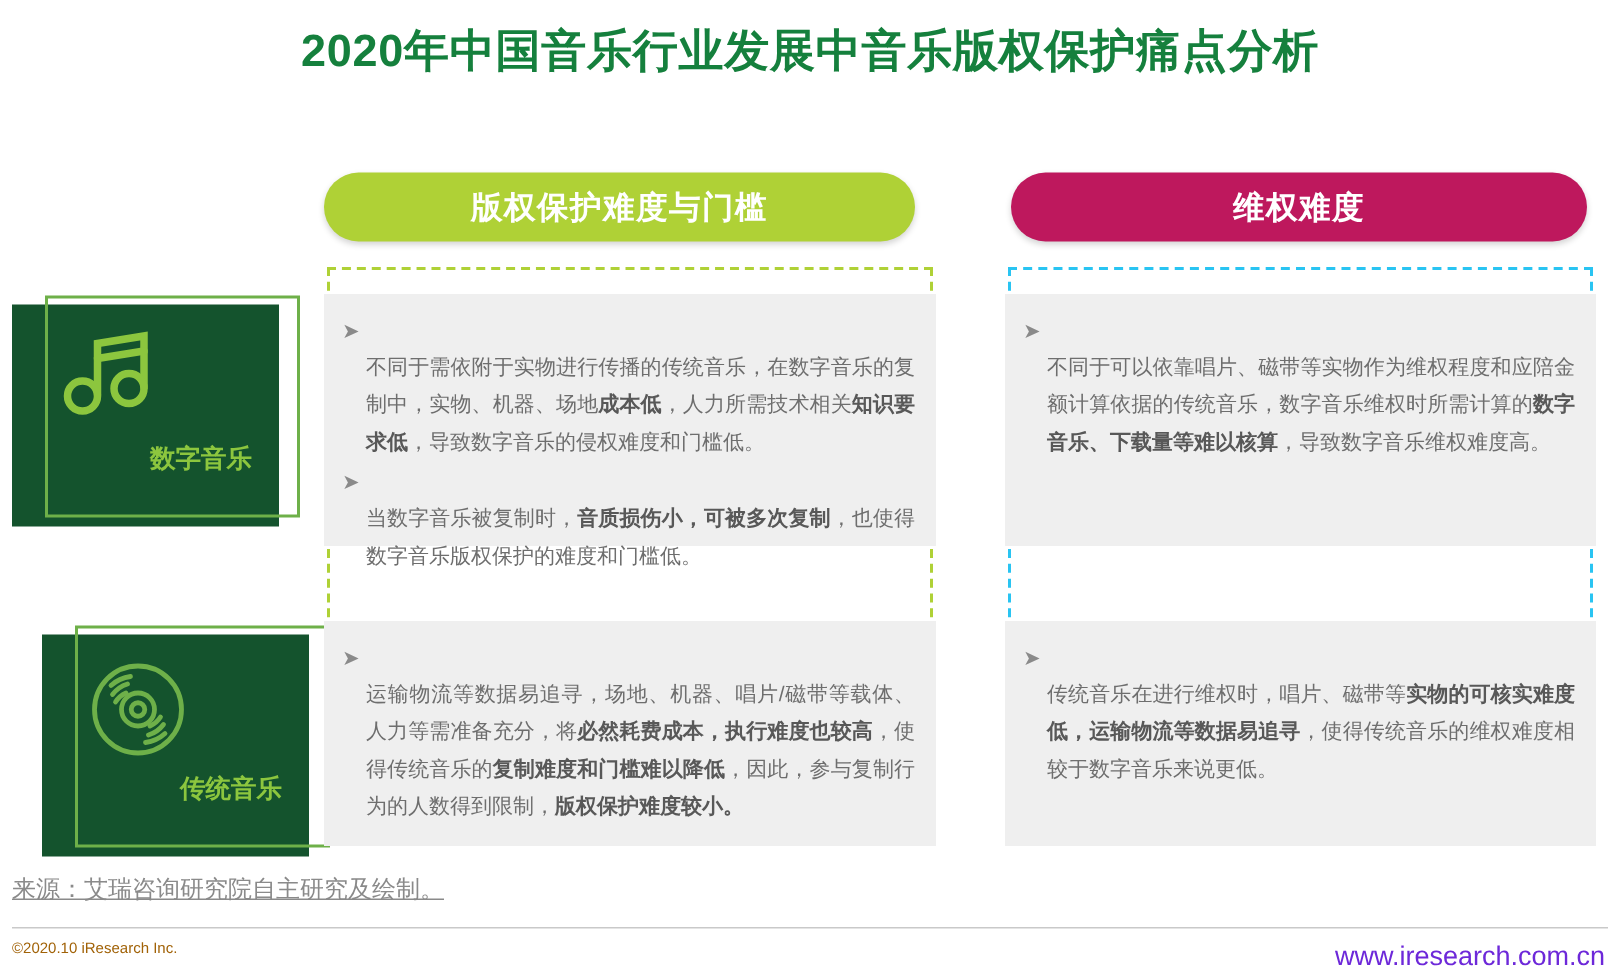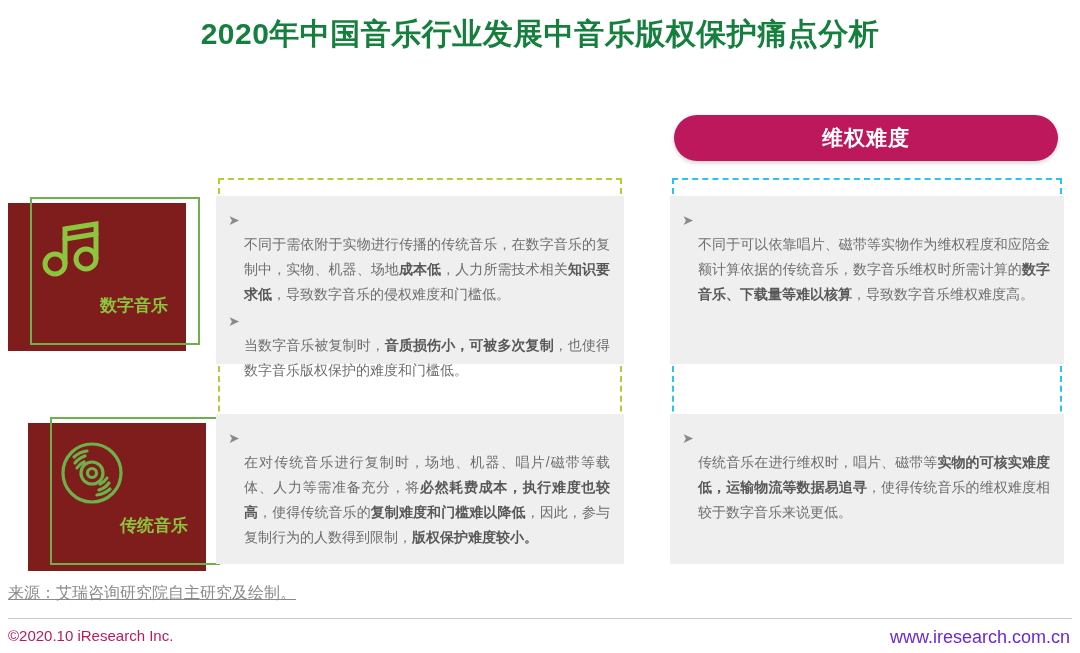--- a/index.html
+++ b/index.html
@@ -82,21 +82,21 @@
     margin-top: 24px;
   }
   .btext b { color: #585858; font-weight: bold; }
 
   
   .sidebox {
     position: absolute;
     left: 8px;
     width: 178px;
     height: 148px;
-    background: #7f1d1d;
+    background: #14532d;
     padding-left: 19px;
   }
   .sidebox-1 { top: 203px; }
   .sidebox-2 { top: 423px; margin-left: 20px; }
   .sideframe {
     position: absolute;
     left: 22px; top: -6px;
     width: 170px; height: 148px;
     border-left: 2px solid #6EB049;
     border-right: 2px solid #6EB049;
@@ -124,39 +124,40 @@
     text-decoration: underline;
   }
   .rule {
     position: absolute;
     left: 8px; top: 618px; width: 1064px;
     height: 1px; background: #c9c9c9;
   }
   .copy {
     position: absolute;
     left: 8px; top: 627px;
-    font-size: 15px;
-    color: #be185d;
+    font-size: 10px;
+    color: #a16207;
     white-space: nowrap;
   }
   .site {
     position: absolute;
     right: 10px; top: 627px;
     font-size: 18px;
     color: #6d28d9;
     white-space: nowrap;
   }
 </style>
 </head>
 <body>
 
 <div class="page">
 
   <div class="title">2020年中国音乐行业发展中音乐版权保护痛点分析</div>
 
+  <div class="pill pill-green">版权保护难度与门槛</div>
   <div class="pill pill-blue">维权难度</div>
 
   <div class="dashframe dash-green"></div>
   <div class="dashframe dash-blue"></div>
 
   <div class="sidebox sidebox-1">
     <div class="sideframe"></div>
     <span class="sideicon">
       <svg width="76" height="76" viewBox="0 0 76 76">
         <g fill="none" stroke="#8CC63E" stroke-width="5" stroke-linecap="round">
@@ -196,21 +197,21 @@
         <span class="btext"><span>不同于需依附于实物进行传播的传统音乐，在数字音乐的复制中，实物、机器、场地</span><b>成本低</b><span>，人力所需技术相关</span><b>知识要求低</b><span>，导致数字音乐的侵权难度和门槛低。</span></span>
       </div>
       <div class="bullet-row">
         <span class="arrow">➤</span>
         <span class="btext"><span>当数字音乐被复制时，</span><b>音质损伤小，可被多次复制</b><span>，也使得数字音乐版权保护的难度和门槛低。</span></span>
       </div>
     </div>
   <div class="cell cell-g2">
       <div class="bullet-row">
         <span class="arrow">➤</span>
-        <span class="btext"><span>在对传统音乐进行复制时，场地、机器、唱片/磁带等载体、人力等需准备充分，将</span><b>必然耗费成本，执行难度也较高</b><span>，使得传统音乐的</span><b>复制难度和门槛难以降低</b><span>，因此，参与复制行为的人数得到限制，</span><b>版权保护难度较小。</b></span>
+        <span class="btext"><span>运输物流等数据易追寻，场地、机器、唱片/磁带等载体、人力等需准备充分，将</span><b>必然耗费成本，执行难度也较高</b><span>，使得传统音乐的</span><b>复制难度和门槛难以降低</b><span>，因此，参与复制行为的人数得到限制，</span><b>版权保护难度较小。</b></span>
       </div>
     </div>
   <div class="cell cell-b1">
       <div class="bullet-row">
         <span class="arrow">➤</span>
         <span class="btext"><span>不同于可以依靠唱片、磁带等实物作为维权程度和应陪金额计算依据的传统音乐，数字音乐维权时所需计算的</span><b>数字音乐、下载量等难以核算</b><span>，导致数字音乐维权难度高。</span></span>
       </div>
     </div>
   <div class="cell cell-b2">
       <div class="bullet-row">

